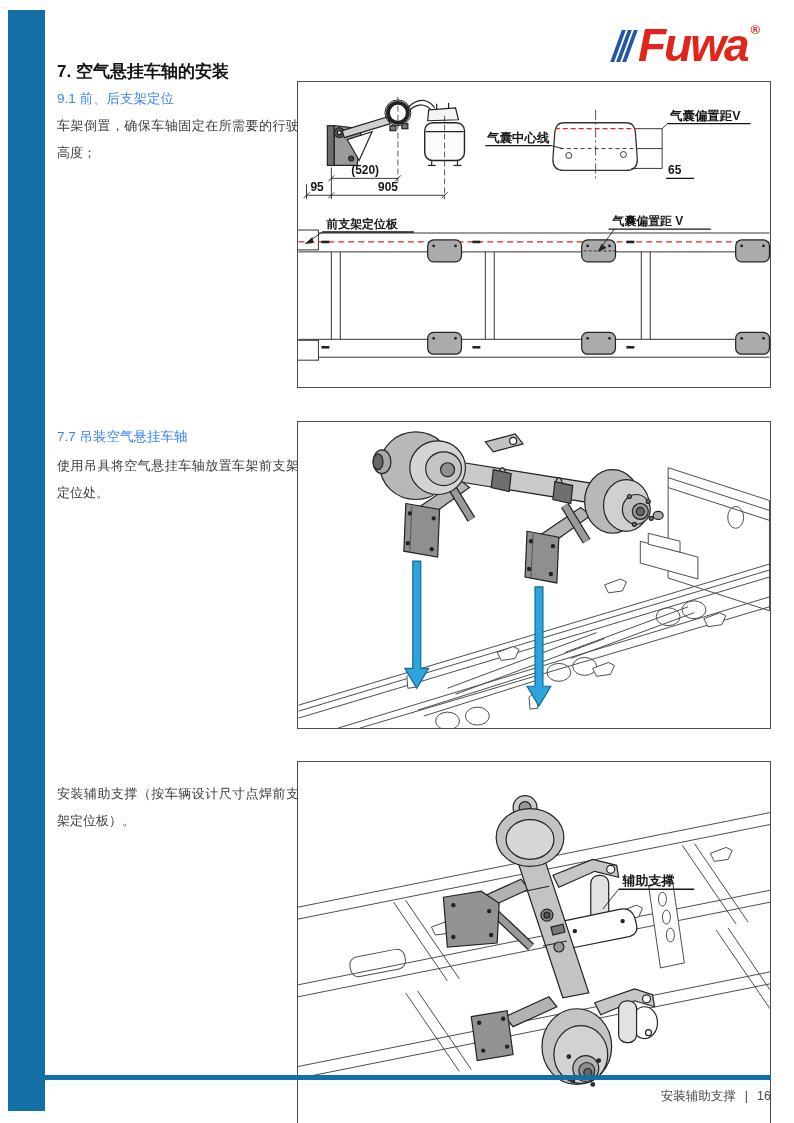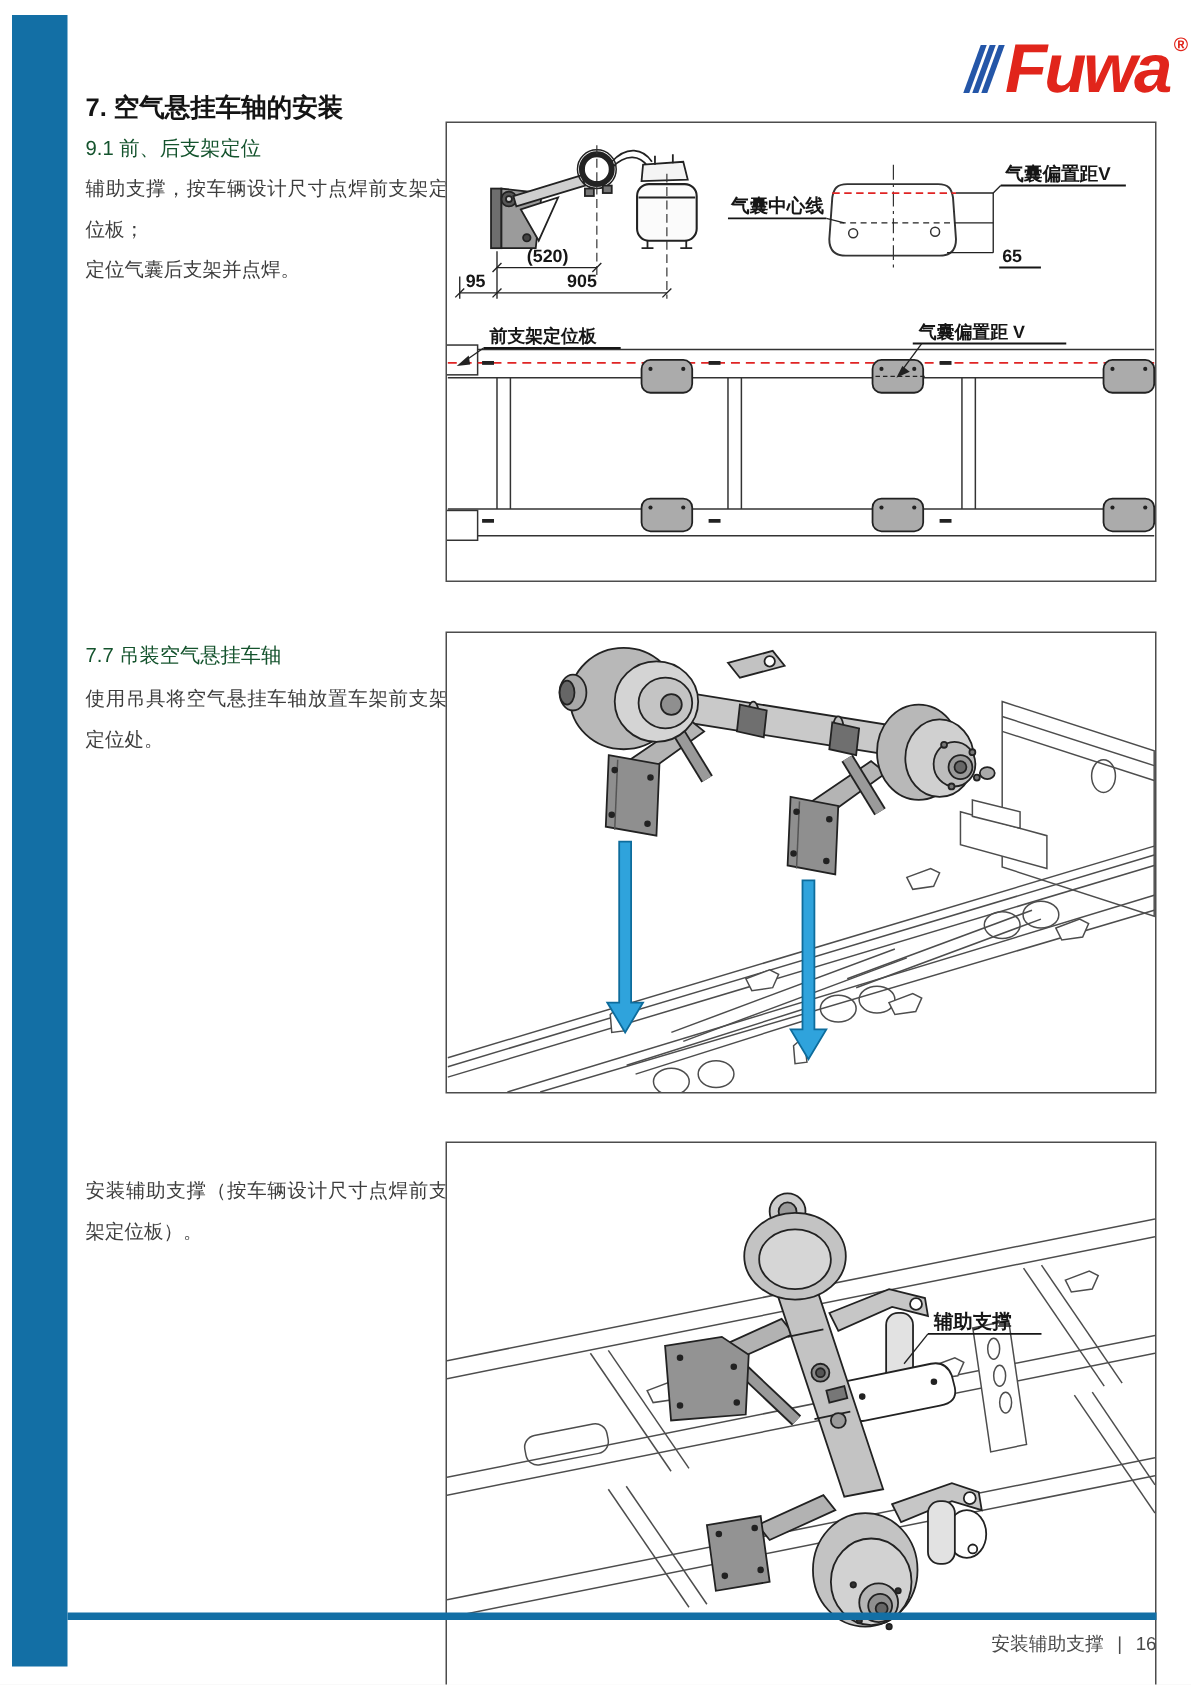--- a/index.html
+++ b/index.html
@@ -1,29 +1,29 @@
 <!DOCTYPE html>
 <html><head>
 <meta charset="utf-8">
 <style>
   * { margin:0; padding:0; box-sizing:border-box; }
   body { background:#e8e8e8; font-family:"Liberation Sans","DejaVu Sans",sans-serif; }
   .page { position:relative; width:794px; height:1123px; background:#ffffff; margin:0 auto; overflow:hidden; }
 
   .accent-bar { position:absolute; left:8px; top:10px; width:37px; height:1101px; background:#136fa5; }
 
-  .logo { position:absolute; left:648px; top:22px; display:flex; align-items:flex-end; }
+  .logo { position:absolute; left:616px; top:22px; display:flex; align-items:flex-end; }
   .logo-slashes { display:flex; align-items:flex-end; margin-right:4px; padding-bottom:6px; }
   .logo-slashes i { display:block; width:3.5px; height:32px; background:#2456a8; transform:skewX(-20deg); margin-right:2.5px; }
   .logo-text { color:#e1251b; font-weight:bold; font-style:italic; font-size:46px; letter-spacing:-2px; line-height:1; }
   .logo-reg { color:#e1251b; font-size:13px; font-weight:bold; margin-left:3px; align-self:flex-start; }
 
   .page-title { position:absolute; left:57px; top:60px; font-size:17px; font-weight:bold; color:#141414; }
 
-  .sec-heading { position:absolute; font-size:13.5px; color:#14532d; font-weight:normal; }
+  .sec-heading { position:absolute; font-size:13.5px; color:#3b82f6; font-weight:normal; }
   .sec-body { position:absolute; width:242px; font-size:13px; line-height:27px; color:#3d3d3d; text-align:justify; }
   .h91 { left:57px; top:90px; }
   .b1  { left:57px; top:112px; }
   .h92 { left:57px; top:428px; }
   .b2  { left:57px; top:452px; }
   .b3  { left:57px; top:780px; }
 
   .figure-box { position:absolute; left:297px; width:474px; border:1px solid #4d4d4d; background:#fff; }
   .fig1 { top:81px;  height:307px; }
   .fig2 { top:421px; height:308px; }
@@ -50,22 +50,21 @@
         <i></i>
       </span>
     <span class="logo-text">Fuwa</span>
     <span class="logo-reg">®</span>
   </div>
 
   <h1 class="page-title">7. 空气悬挂车轴的安装</h1>
 
   <div class="sec-heading h91">9.1 前、后支架定位</div>
   <div class="sec-body b1">
-    <p>辅助支撑，按车辆设计尺寸点焊前支架定位板；</p>
-    <p>定位气囊后支架并点焊。</p>
+    <p>车架倒置，确保车轴固定在所需要的行驶高度；</p>
   </div>
 
   <div class="figure-box fig1">
     <svg viewBox="0 0 474 307">
 
       <g stroke="#222" fill="none" stroke-width="1.2">
         <rect x="29" y="44" width="7" height="40" fill="#6e6e6e"></rect>
         <polygon points="36,44 63,47 59,84 36,84" fill="#9b9b9b"></polygon>
         <circle cx="41" cy="51" r="5" fill="#555"></circle>
         <circle cx="41" cy="51" r="2" fill="#ddd"></circle>

